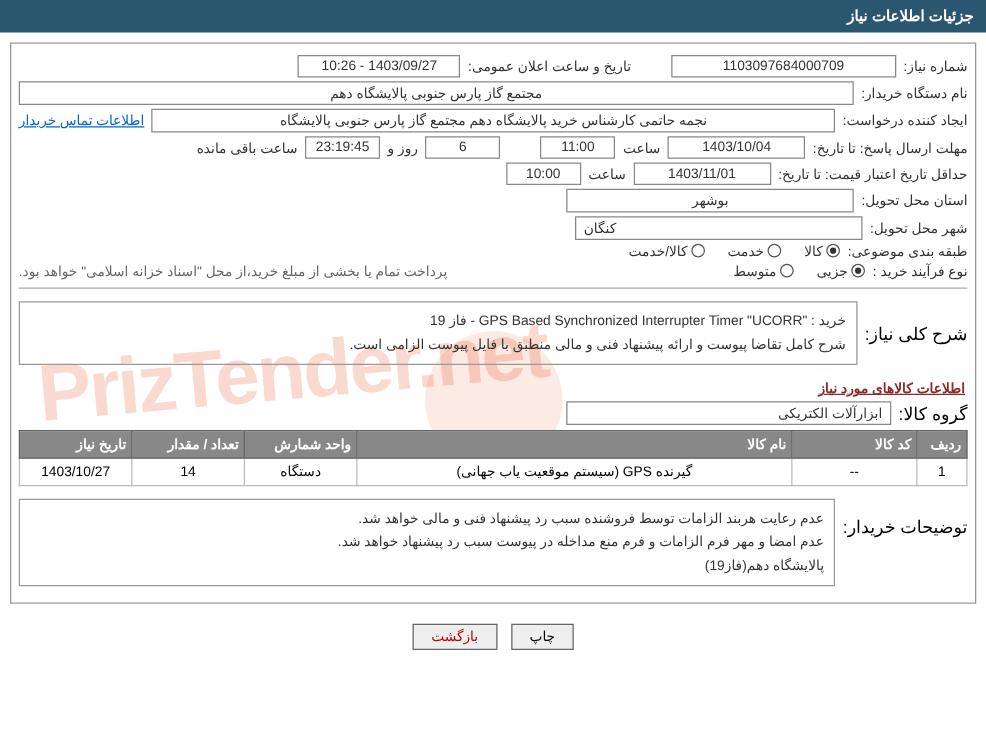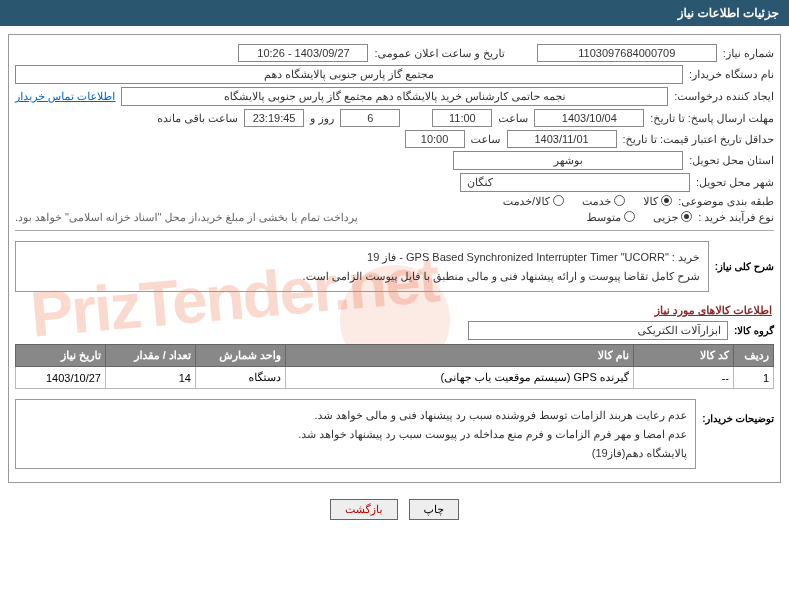--- a/index.html
+++ b/index.html
@@ -2,34 +2,34 @@
 <html dir="rtl" lang="fa"><head>
 <meta charset="utf-8">
 <style>
 * { box-sizing: border-box; margin: 0; padding: 0; }
 body { font-family: Tahoma, sans-serif; font-size: 11px; background: #fff; direction: rtl; }
 .page { width: 789px; margin: 0 auto; }
 .header-bar { background: #2b5670; color: #fff; padding: 6px 10px; font-weight: bold; font-size: 12px; text-align: right; }
 .main-box { border: 1px solid #999; margin: 8px; padding: 6px; }
 .row { display: flex; align-items: center; margin: 3px 0; gap: 6px; }
 .lbl { color: #333; font-size: 11px; white-space: nowrap; }
-.lbl-b { color: #000; font-weight: bold; font-size: 10px; }
+.lbl-b { color: #000; font-weight: normal; font-size: 14px; }
 .val-box { border: 1px solid #888; padding: 2px 6px; min-height: 18px; background: #fff; color: #333; font-size: 11px; text-align: center; min-width: 60px; }
 .val-box.wide { flex: 1; }
 .link { color: #0066cc; text-decoration: underline; cursor: pointer; font-family: Liberation Serif, serif; }
 .radio-group { display: flex; gap: 18px; align-items: center; }
 .radio-item { display: flex; gap: 3px; align-items: flex-start; }
 .radio { width: 11px; height: 11px; border: 1px solid #555; border-radius: 50%; display: inline-flex; align-items: center; justify-content: center; }
 .radio.checked::after { content: ""; width: 5px; height: 5px; background: #333; border-radius: 50%; }
 .divider { border-top: 1px solid #aaa; margin: 6px 0; }
 .descbox { border: 1px solid #999; padding: 6px 8px; margin: 4px 0; font-size: 11px; color: #333; line-height: 1.7; }
 .section-title { color: #8a2a2a; font-weight: bold; margin: 8px 2px 4px; text-decoration: underline; }
 table { width: 100%; border-collapse: collapse; margin: 4px 0; }
 th { background: #888; color: #fff; font-weight: bold; font-size: 11px; padding: 4px; border: 1px solid #666; text-align: right; }
-td { border: 1px solid #bbb; padding: 4px; font-size: 11px; text-align: right; background: #fff; }
+td { border: 1px solid #bbb; padding: 4px; font-size: 11px; text-align: center; background: #fff; }
 .btns { text-align: center; padding: 8px 0; }
 .btn { display: inline-block; border: 1px solid #666; background: #eee; padding: 3px 14px; margin: 0 4px; font-size: 11px; cursor: pointer; }
 .btn.back { color: #b00; }
 .watermark { position: absolute; font-size: 64px; color: rgba(230,80,30,0.22); font-weight: bold; pointer-events: none; transform: rotate(-5deg); top: 260px; left: 30px; letter-spacing: -2px; z-index: 0; direction: ltr; }
 .watermark-circle { position: absolute; width: 110px; height: 110px; border-radius: 50%; background: rgba(230,80,30,0.12); top: 265px; left: 340px; z-index: 0; }
 .wrap { position: relative; }
 .content { position: relative; z-index: 1; }
 .spacer { flex: 0 0 auto; width: 20px; }
 </style>
 </head>

